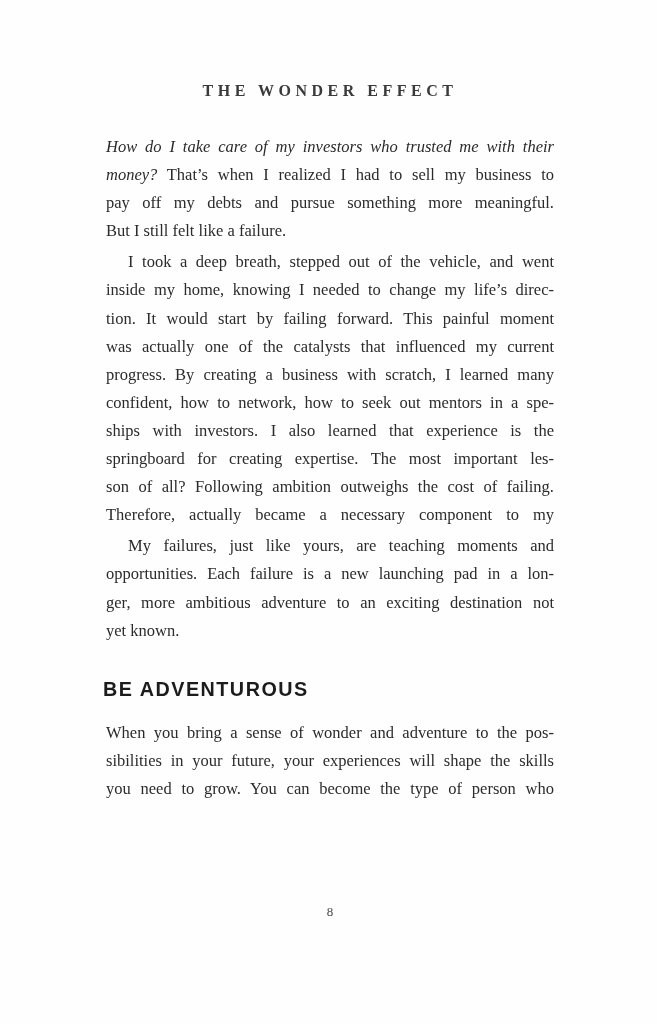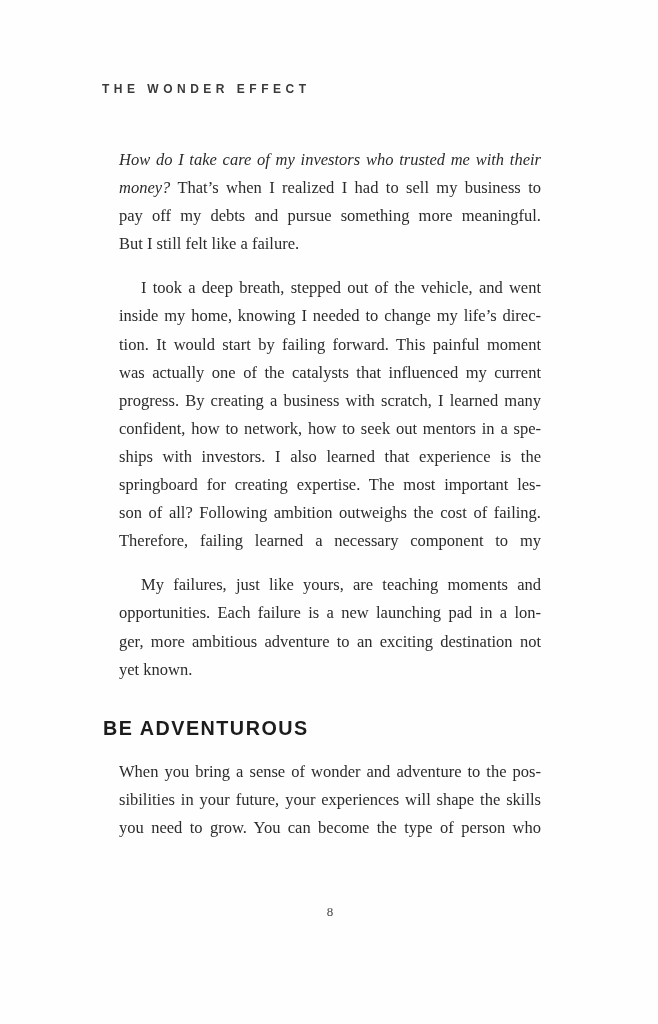--- a/index.html
+++ b/index.html
@@ -14,38 +14,38 @@
     margin: 0 auto;
     background: #fefefe;
     overflow: hidden;
     font-family: "Liberation Serif", "DejaVu Serif", serif;
   }
   .running-header {
     position: absolute;
     top: 82px;
     left: 102px;
     width: 456px;
-    text-align: left;
-    font-family: Liberation Sans, sans-serif;
-    font-size: 12px;
+    text-align: center;
+    font-family: Liberation Serif, serif;
+    font-size: 16px;
     font-weight: 700;
     letter-spacing: 4.5px;
     color: #3a3a3a;
     white-space: nowrap;
   }
   .flow {
     position: absolute;
     top: 130px;
     left: 103px;
     width: 454px;
     font-size: 16.5px;
     line-height: 28.1px;
     color: #2b2b2b;
   }
-  .para { margin: 16px; }
+  .para { margin: 3px; }
   .line {
     text-align: justify;
     hyphens: none;
   }
   .line.jl {
     text-align-last: justify;
   }
   .line.indent {
     text-indent: 22px;
   }
@@ -89,21 +89,21 @@
       <div class="para">
         <div class="line jl indent"><span>I took a deep breath, stepped out of the vehicle, and went</span></div>
         <div class="line jl"><span>inside my home, knowing I needed to change my life’s direc-</span></div>
         <div class="line jl"><span>tion. It would start by failing forward. This painful moment</span></div>
         <div class="line jl"><span>was actually one of the catalysts that influenced my current</span></div>
         <div class="line jl"><span>progress. By creating a business with scratch, I learned many</span></div>
         <div class="line jl"><span>confident, how to network, how to seek out mentors in a spe-</span></div>
         <div class="line jl"><span>ships with investors. I also learned that experience is the</span></div>
         <div class="line jl"><span>springboard for creating expertise. The most important les-</span></div>
         <div class="line jl"><span>son of all? Following ambition outweighs the cost of failing.</span></div>
-        <div class="line jl"><span>Therefore, failing learned a necessary component to my</span></div>
+        <div class="line jl"><span>Therefore, actually became a necessary component to my</span></div>
       </div>
       <div class="para">
         <div class="line jl indent"><span>My failures, just like yours, are teaching moments and</span></div>
         <div class="line jl"><span>opportunities. Each failure is a new launching pad in a lon-</span></div>
         <div class="line jl"><span>ger, more ambitious adventure to an exciting destination not</span></div>
         <div class="line"><span>yet known.</span></div>
       </div>
       <h2 class="section-heading">BE ADVENTUROUS</h2>
       <div class="para">
         <div class="line jl"><span>When you bring a sense of wonder and adventure to the pos-</span></div>

